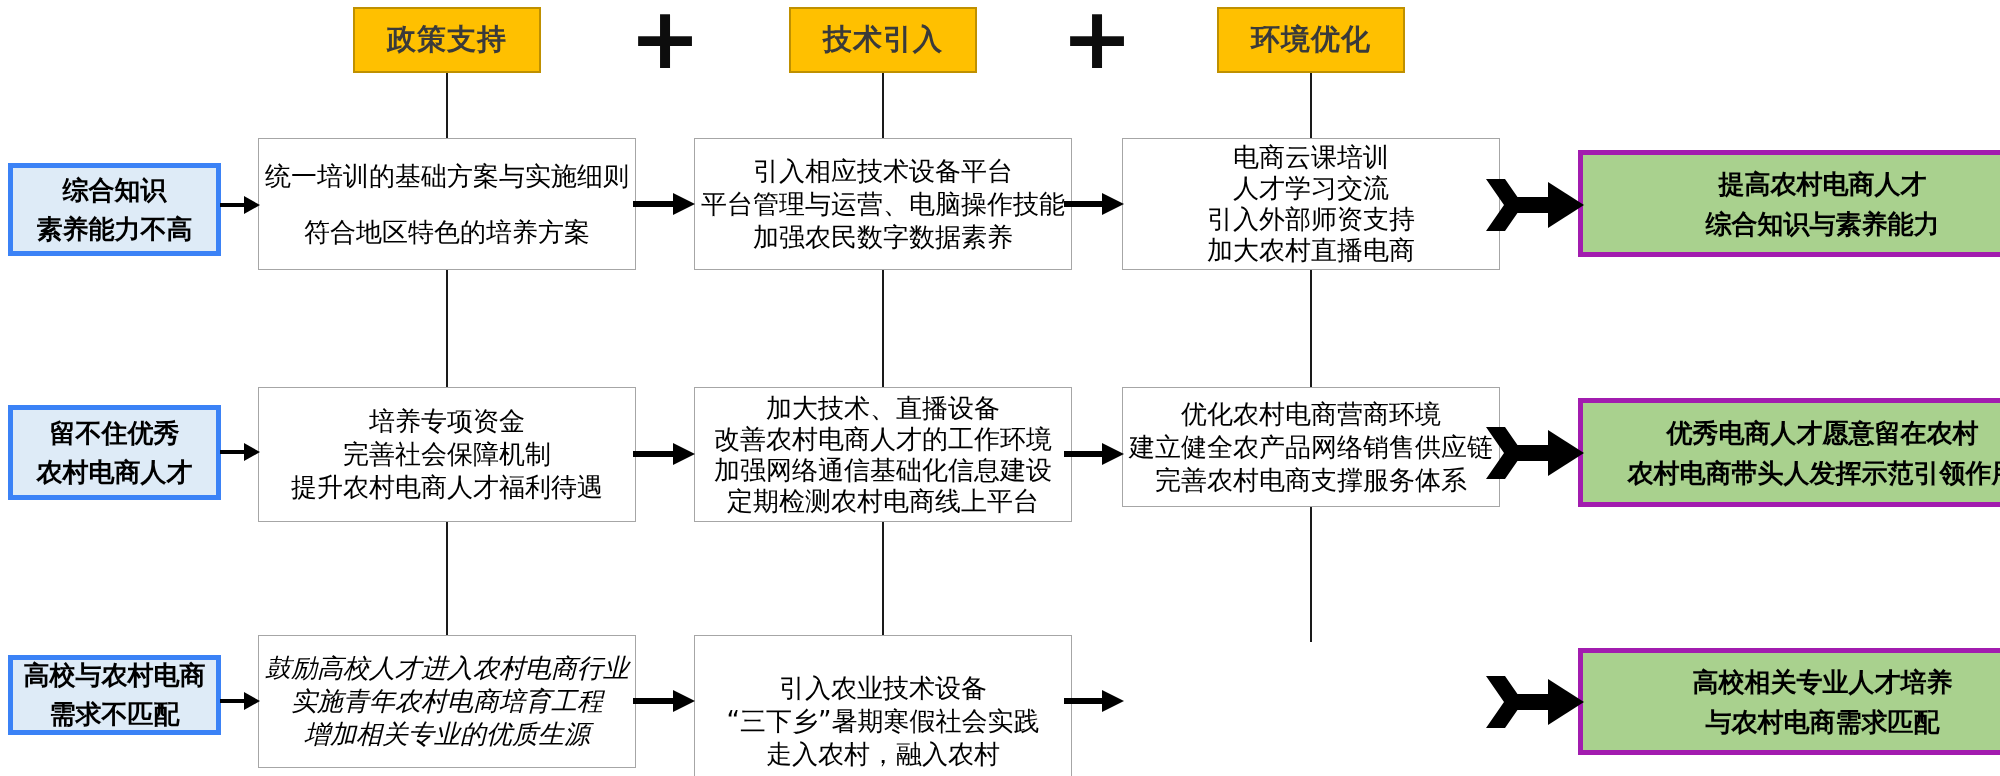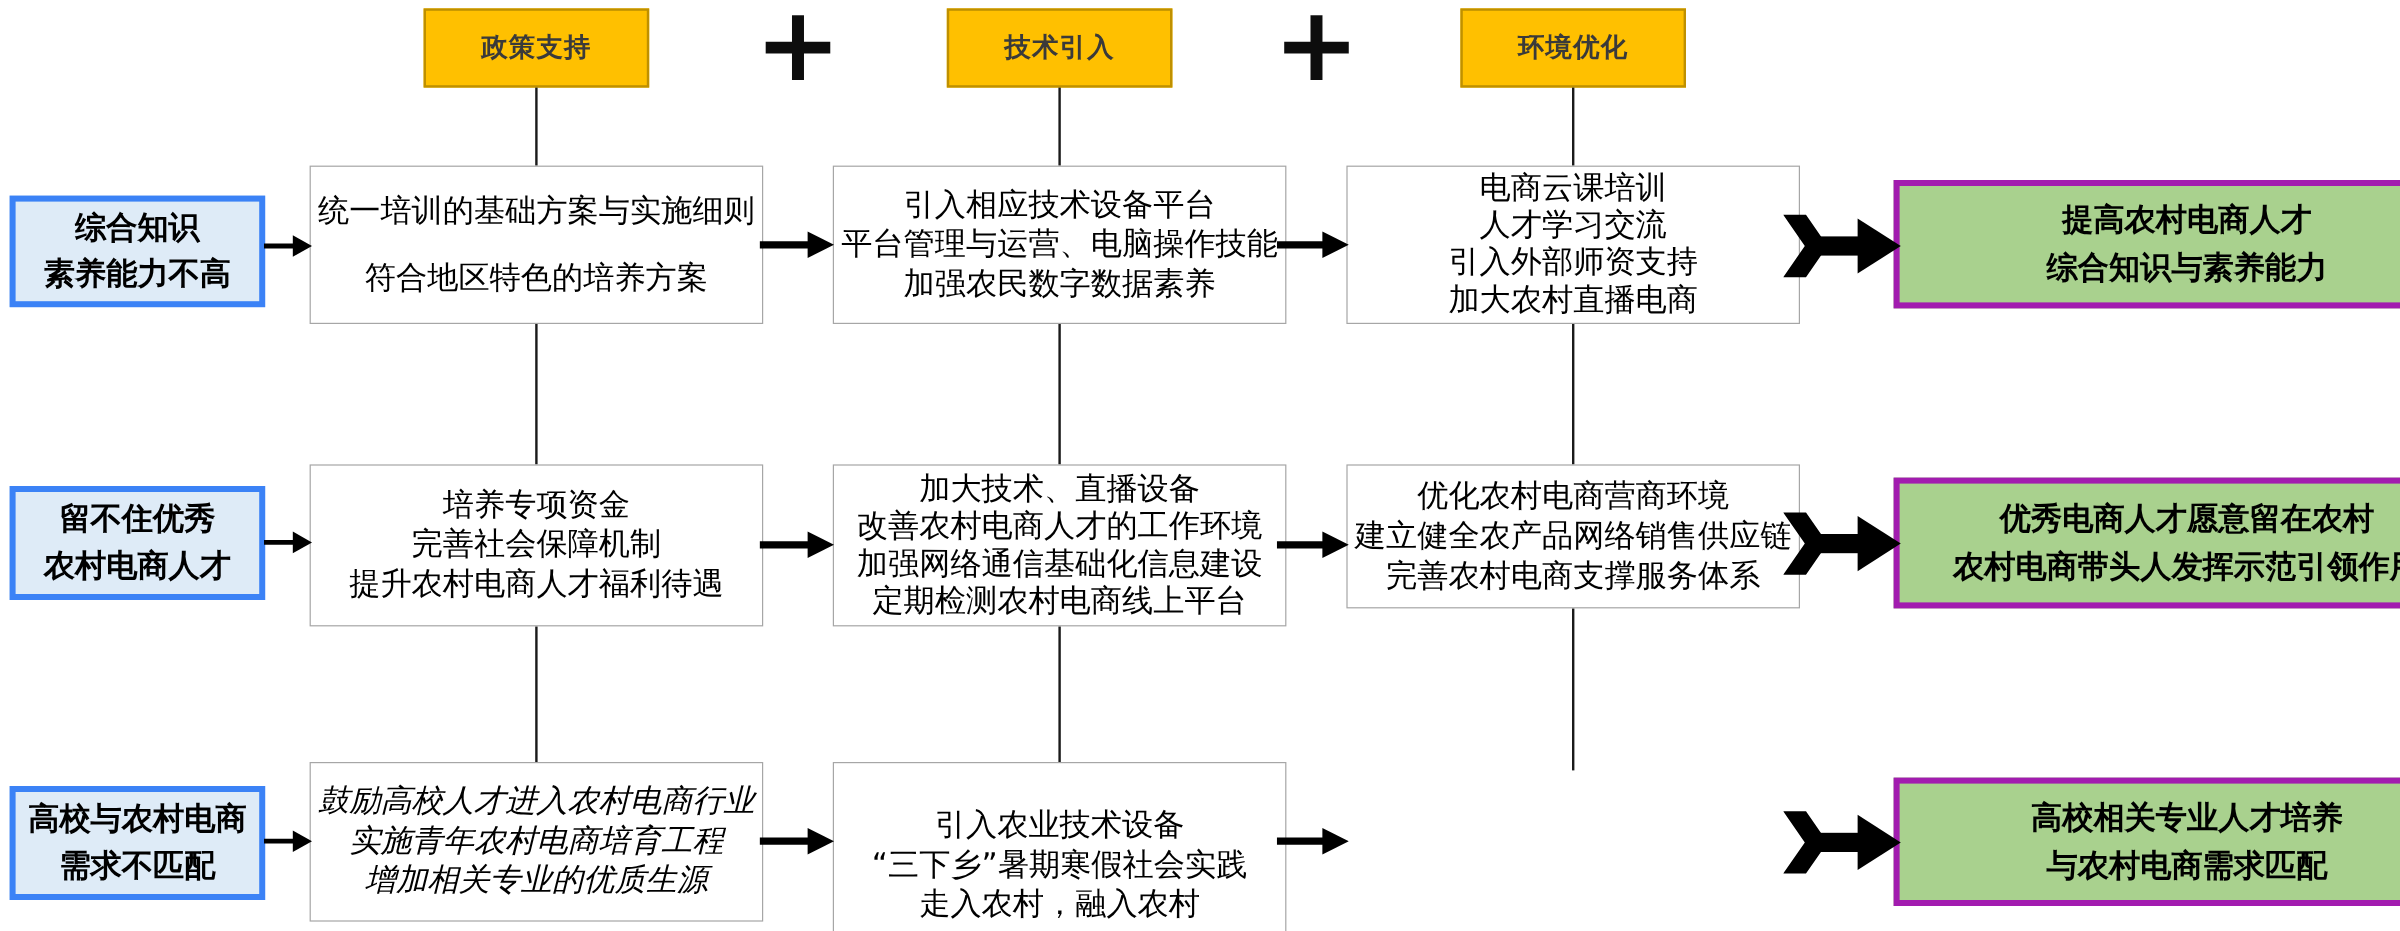--- a/index.html
+++ b/index.html
@@ -21,21 +21,21 @@
     text-align: center;
     color: #000000;
   }
   .pillar {
     width: 188px;
     height: 66px;
     top: 7px;
     background: #FFC000;
     border: 2px solid #bf9000;
     font-weight: bold;
-    font-size: 22px;
+    font-size: 29px;
     color: #3a3a3a;
     letter-spacing: 1px;
   }
   .plus {
     position: absolute;
     top: 0px;
     width: 80px;
     height: 76px;
     display: flex;
     align-items: center;
@@ -146,21 +146,21 @@
   <div class="box step" style="left:1122px;top:387px;height:120px;">
     <span class="ln">优化农村电商营商环境</span>
     <span class="ln">建立健全农产品网络销售供应链</span>
     <span class="ln">完善农村电商支撑服务体系</span>
   </div>
   <div class="box outcome" style="top:398px;height:109px;">
     <span class="ln">优秀电商人才愿意留在农村</span>
     <span class="ln">农村电商带头人发挥示范引领作用</span>
   </div>
 
-  <div class="box problem" style="top:655px;height:95px;">
+  <div class="box problem" style="top:655px;height:80px;">
     <span class="ln">高校与农村电商</span>
     <span class="ln">需求不匹配</span>
   </div>
   <div class="box step" style="left:258px;top:635px;height:133px;font-style:italic;">
     <span class="ln">鼓励高校人才进入农村电商行业</span>
     <span class="ln">实施青年农村电商培育工程</span>
     <span class="ln">增加相关专业的优质生源</span>
   </div>
   <div class="box step" style="left:694px;top:635px;height:172px;">
     <span class="ln">引入农业技术设备</span>

